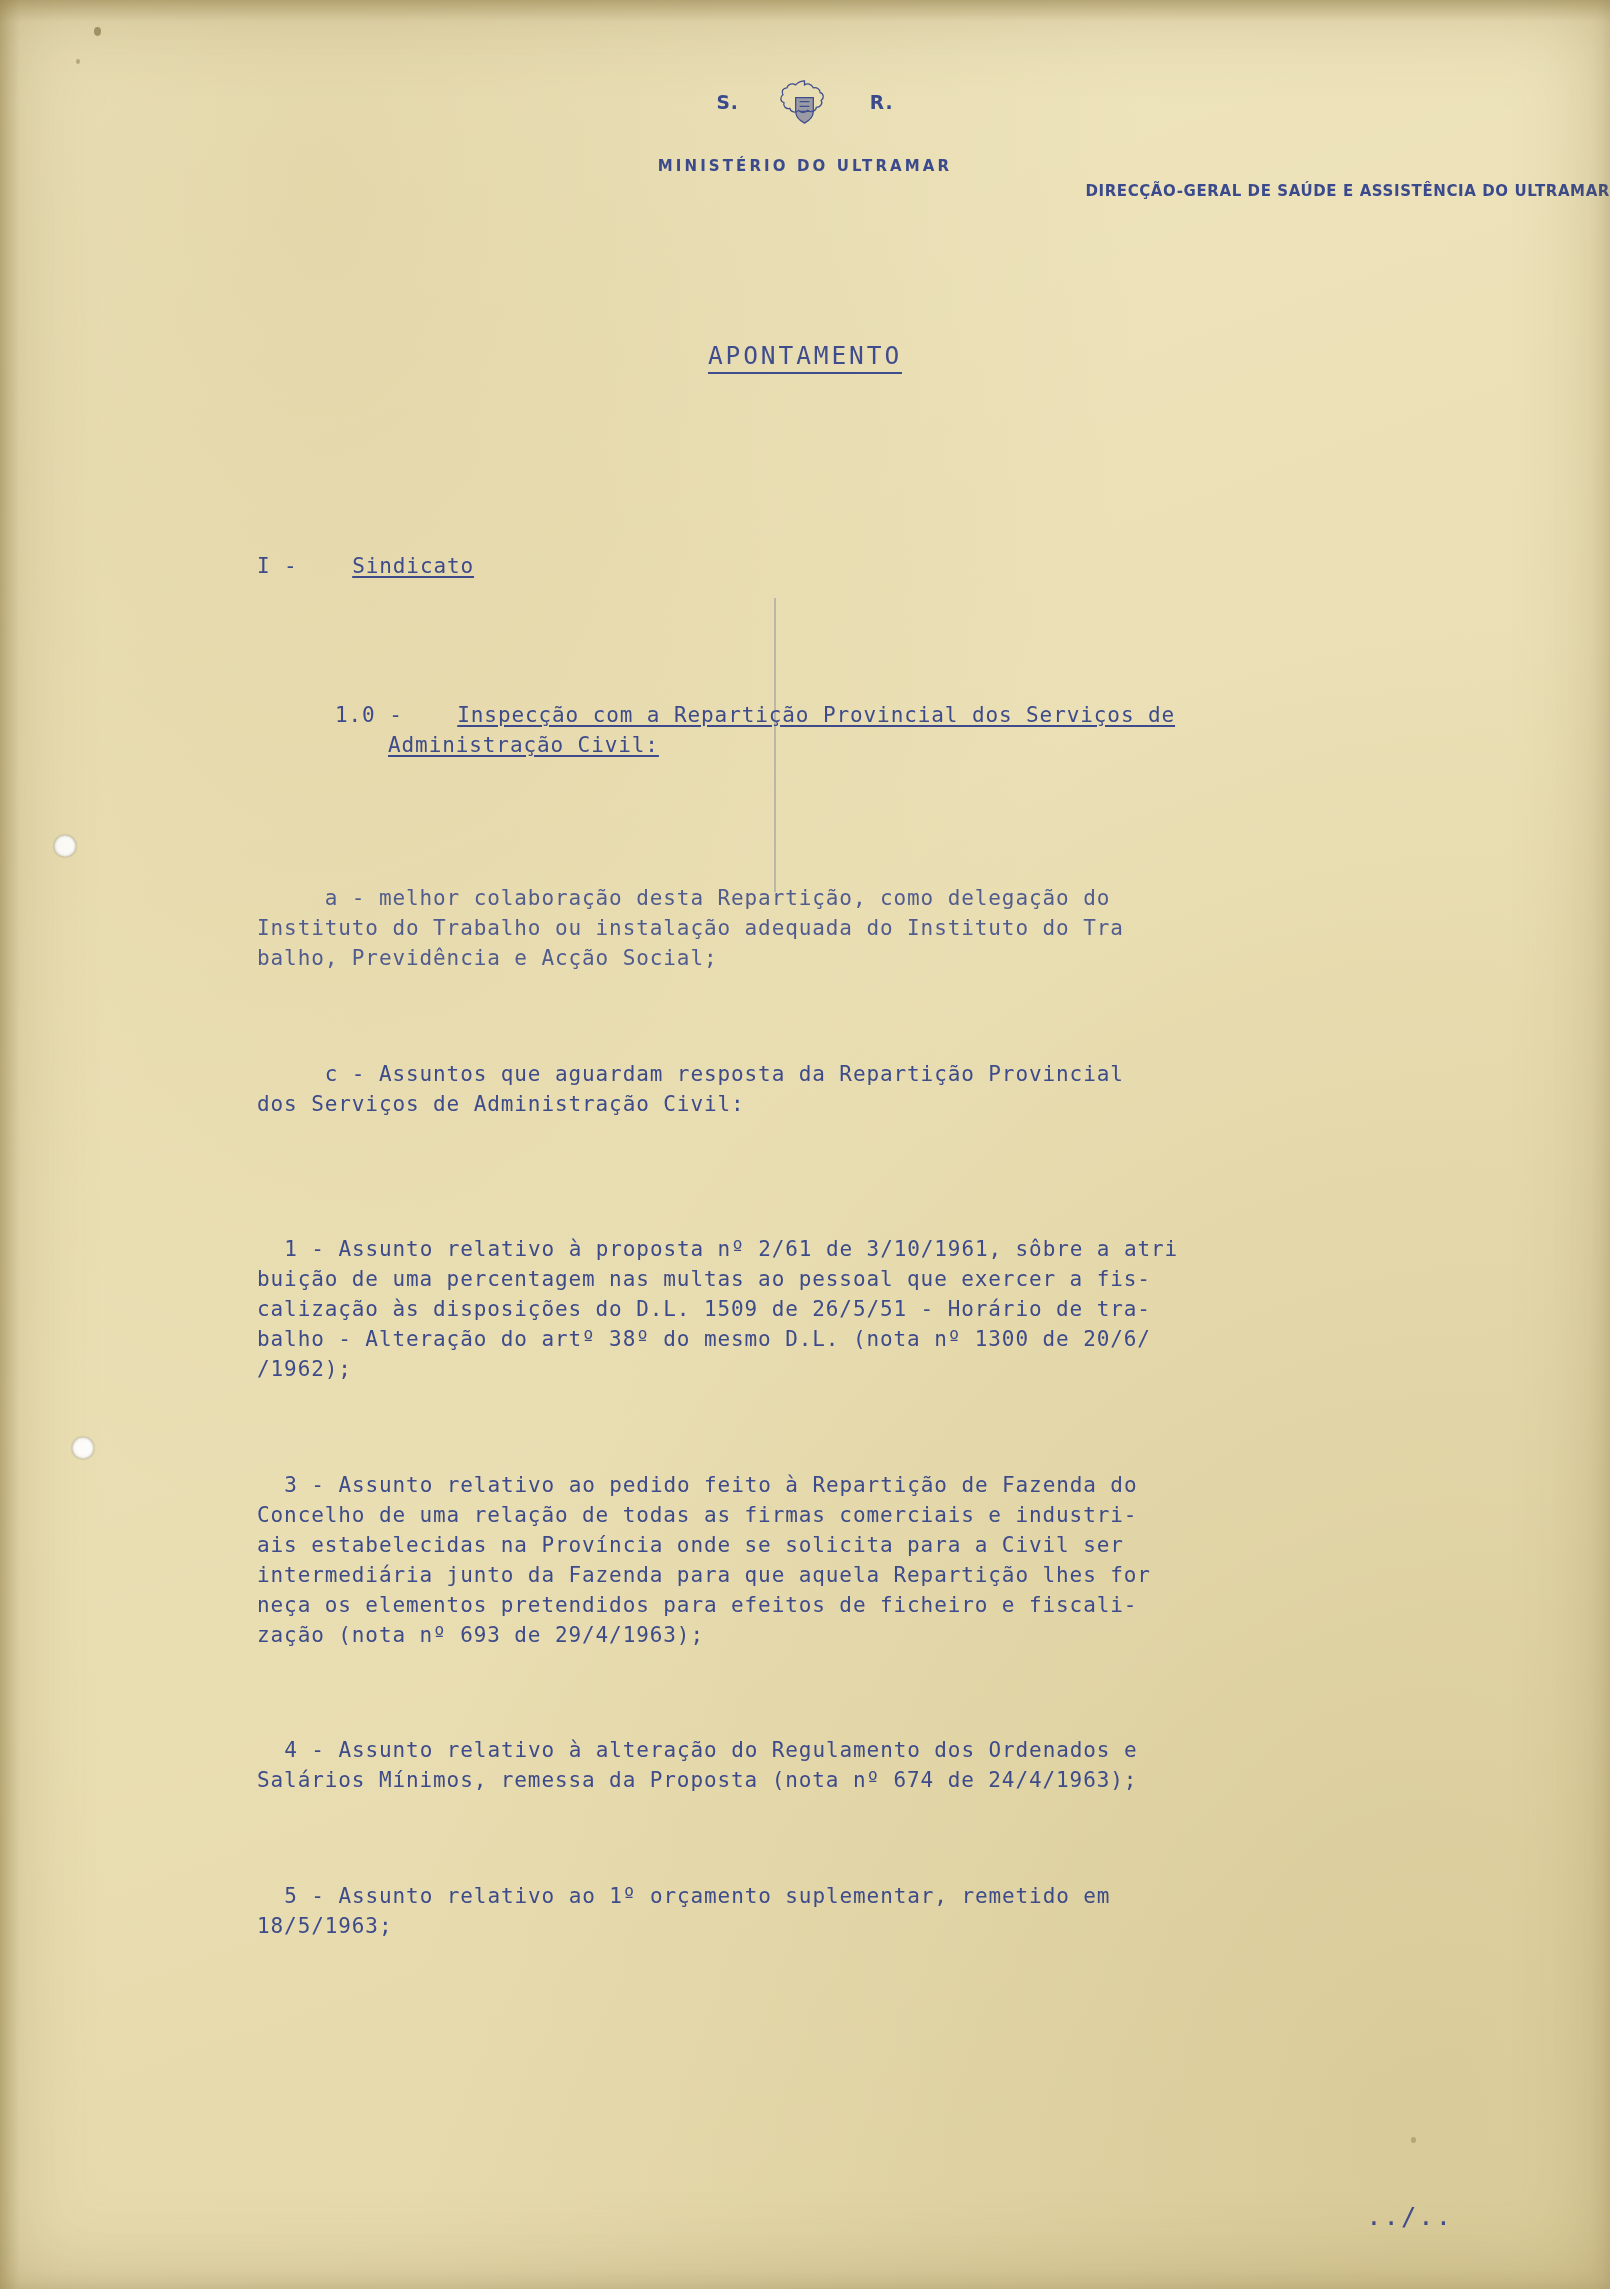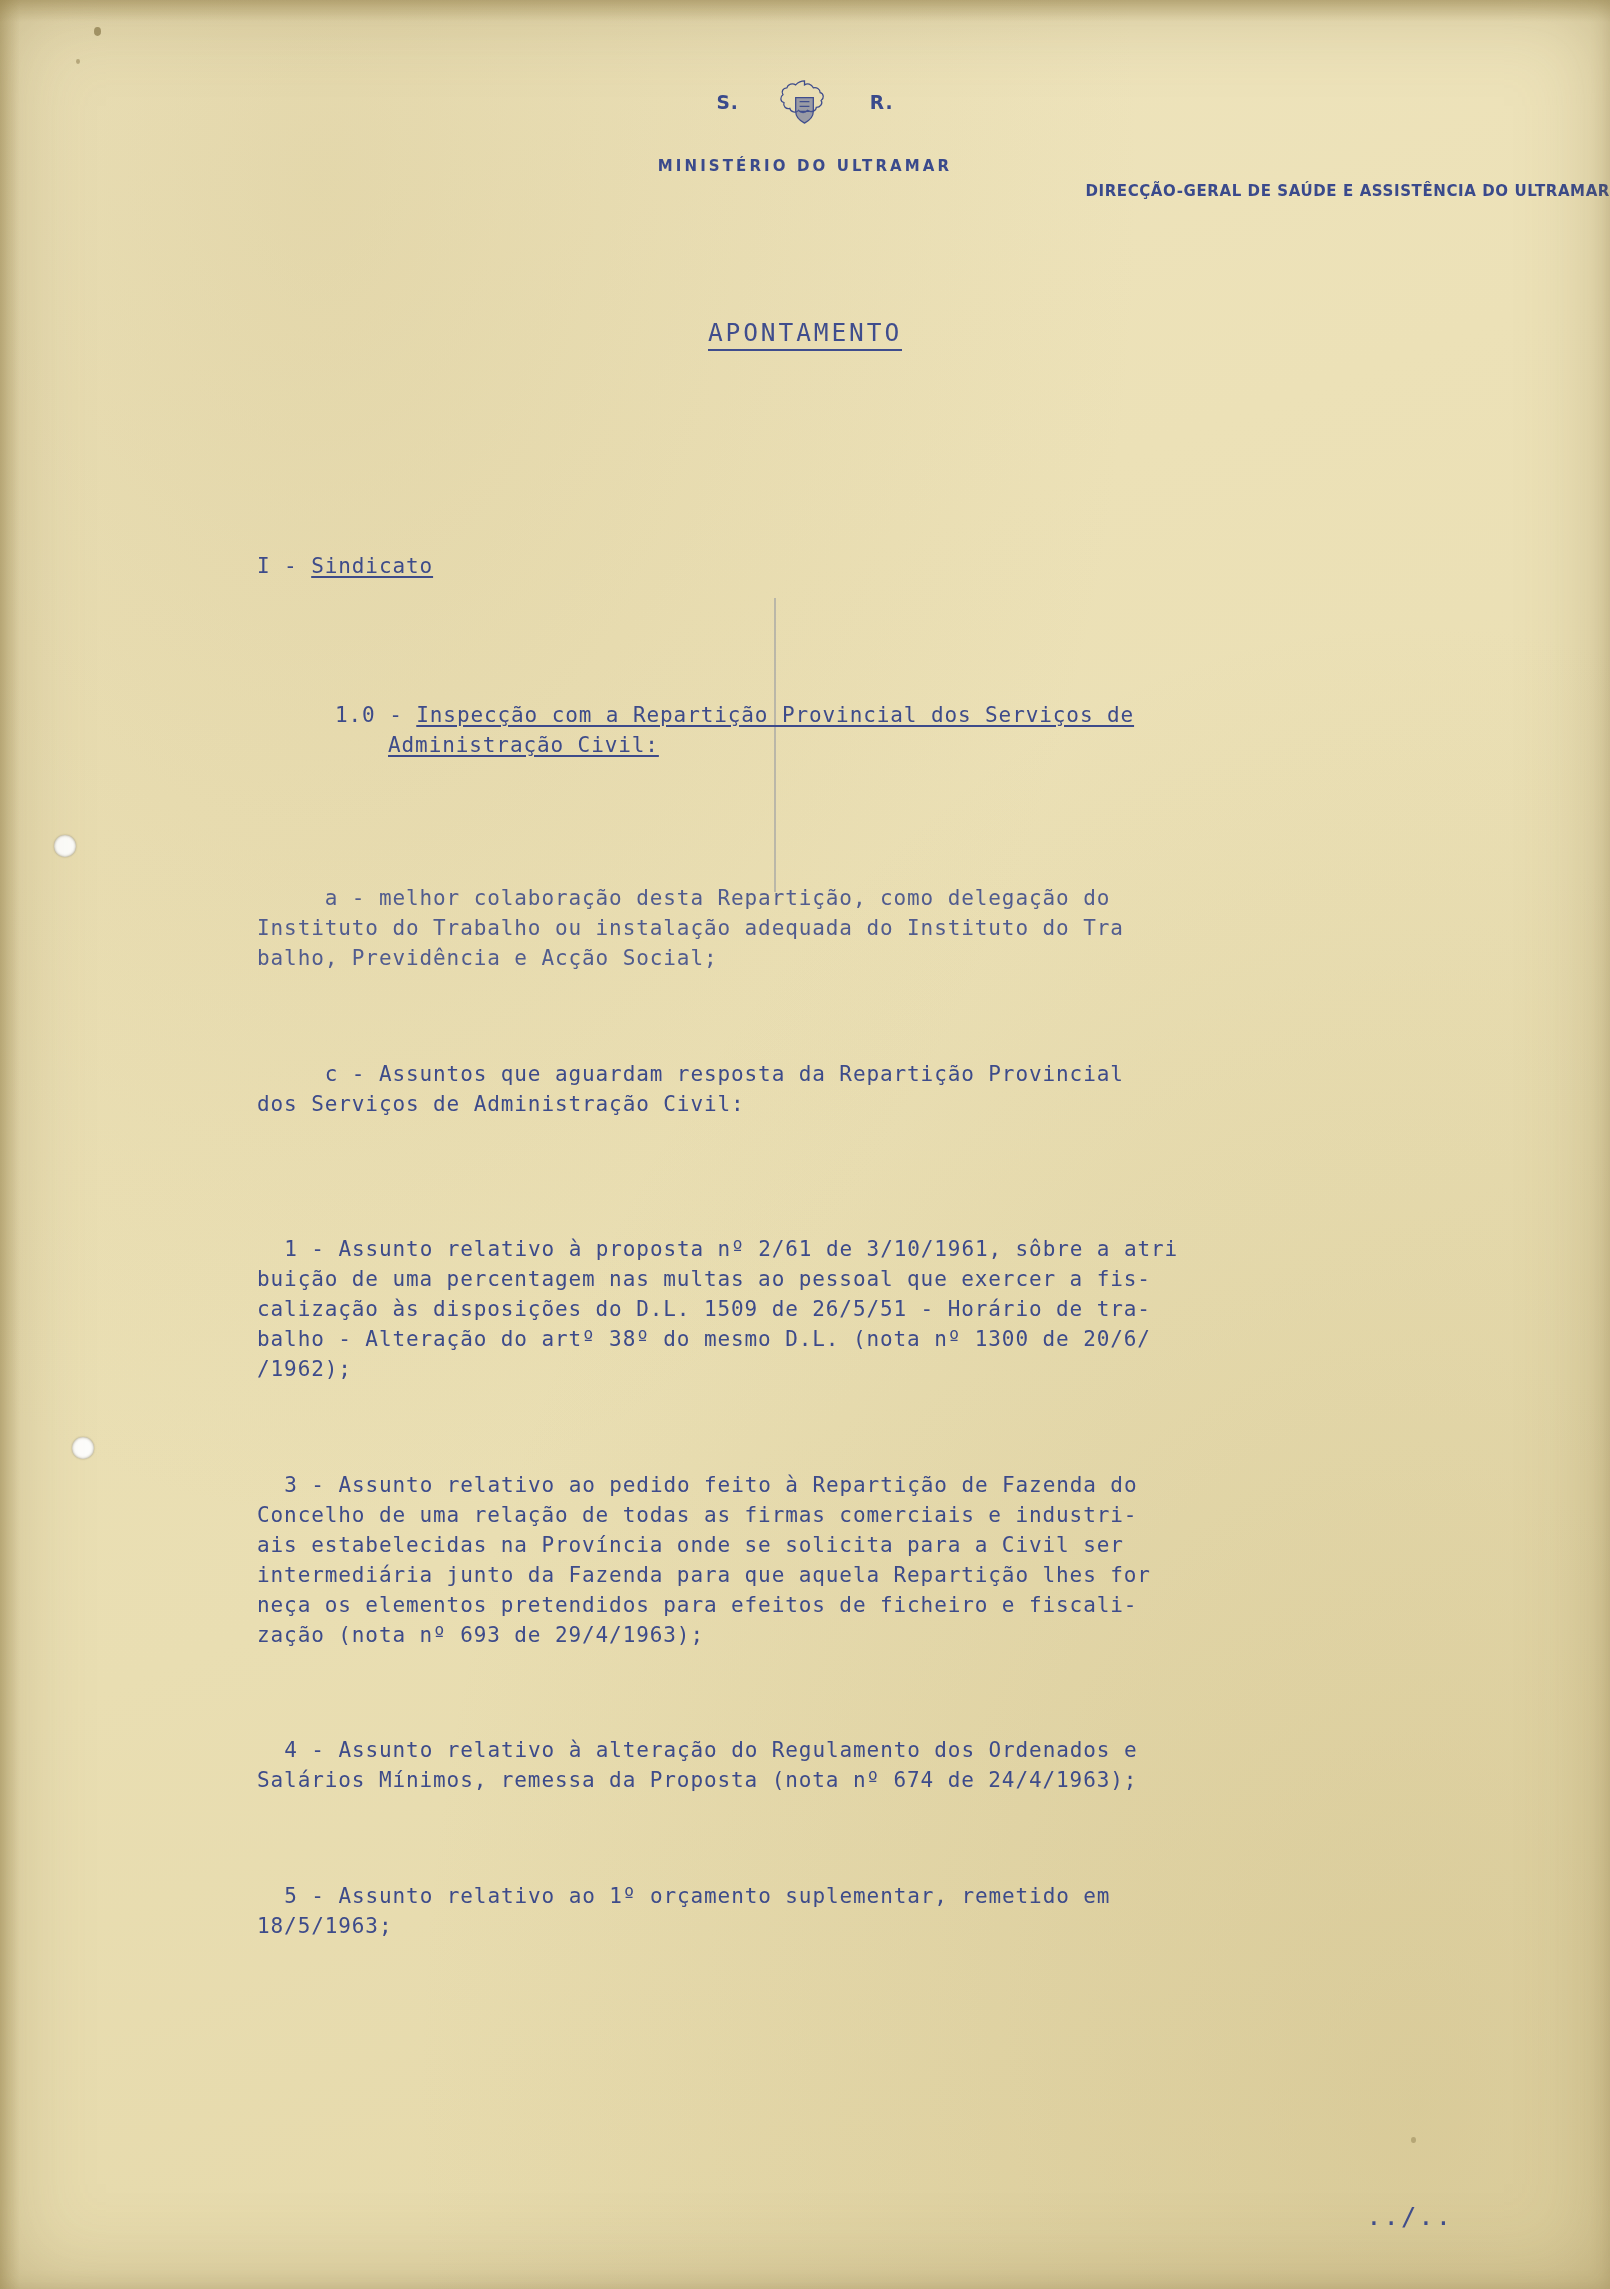--- a/index.html
+++ b/index.html
@@ -111,21 +111,21 @@
     margin-top: 10.8px;
     font-family: "DejaVu Serif", serif;
     font-style: italic;
     font-size: 22.5px;
     letter-spacing: 1.2px;
     color: #41508f;
   }
 
   .doc-title {
     position: absolute;
-    top: 318px;
+    top: 341px;
     left: 0; right: 0;
     text-align: center;
     font-family: "DejaVu Sans Mono", monospace;
     font-size: 24.5px;
     letter-spacing: 2.9px;
     color: #3f4d8d;
   }
   .doc-title span {
     border-bottom: 2px solid #3f4d8d;
     padding-bottom: 2px;
@@ -137,21 +137,21 @@
     top: 461px;
     left: 257px;
     width: 1264px;
     font-size: 21px;
     line-height: 30px;
     letter-spacing: 0.9px;
     color: #3d4b8a;
     white-space: pre-wrap;
   }
   .blk { margin-bottom: 25.5px; }
-  .u { text-decoration: underline; text-underline-offset: 2.9px; }
+  .u { text-decoration: underline; text-underline-offset: 2.9px; margin-left: 41px; }
   .sec-head { margin-bottom: 29px; }
   .sec-1 { margin-left: 78px; margin-bottom: 33px; }
   .item { margin-bottom: 25.5px; text-indent: 13.7px; }
   .faded { opacity: 0.88; }
 
   .footer-dots {
     position: absolute;
     right: 157px;
     bottom: 59px;
     font-size: 25.5px;

